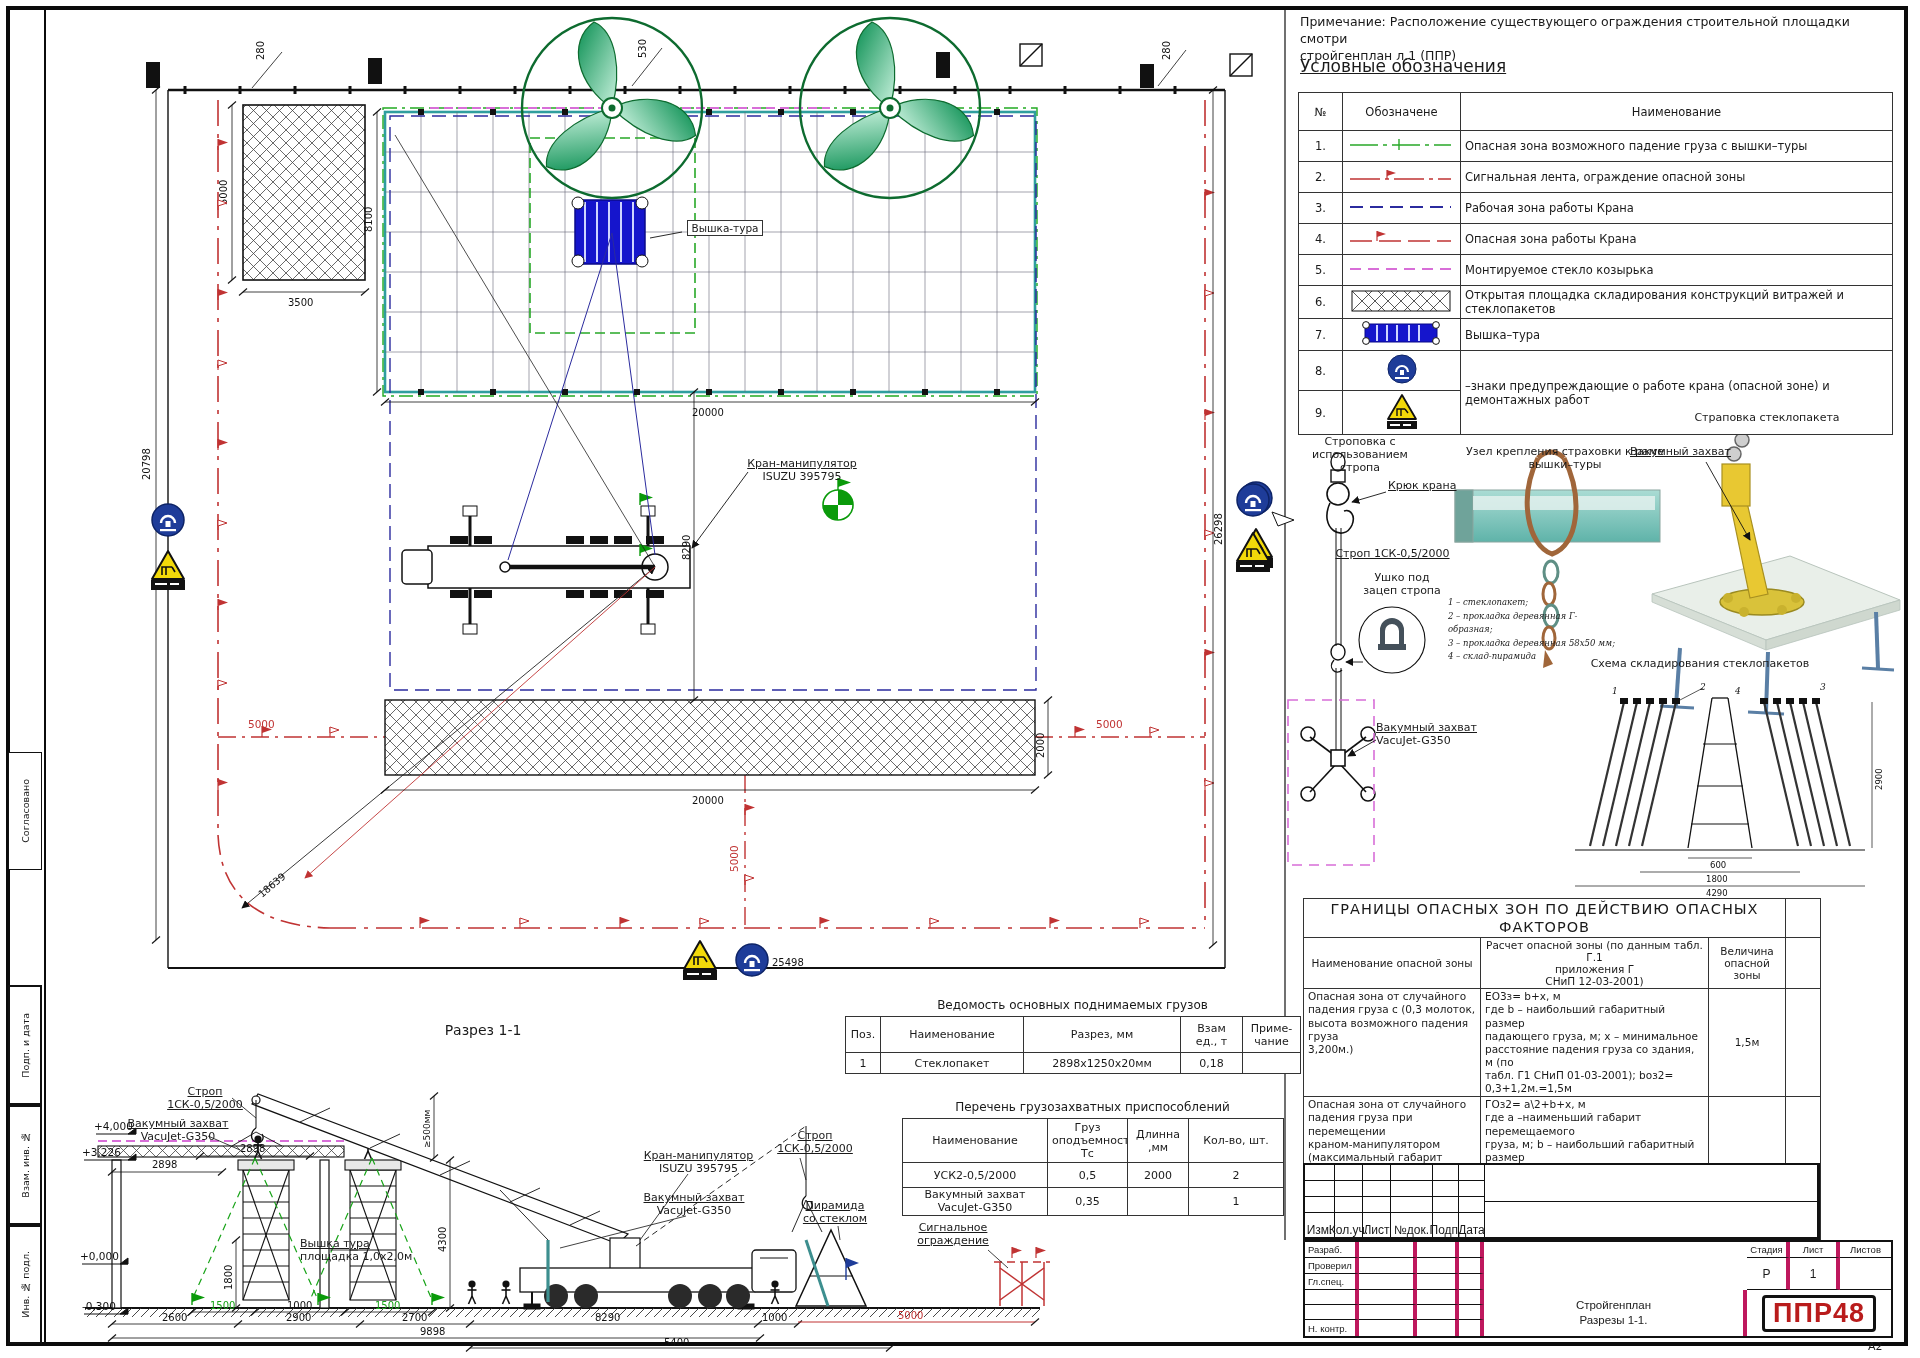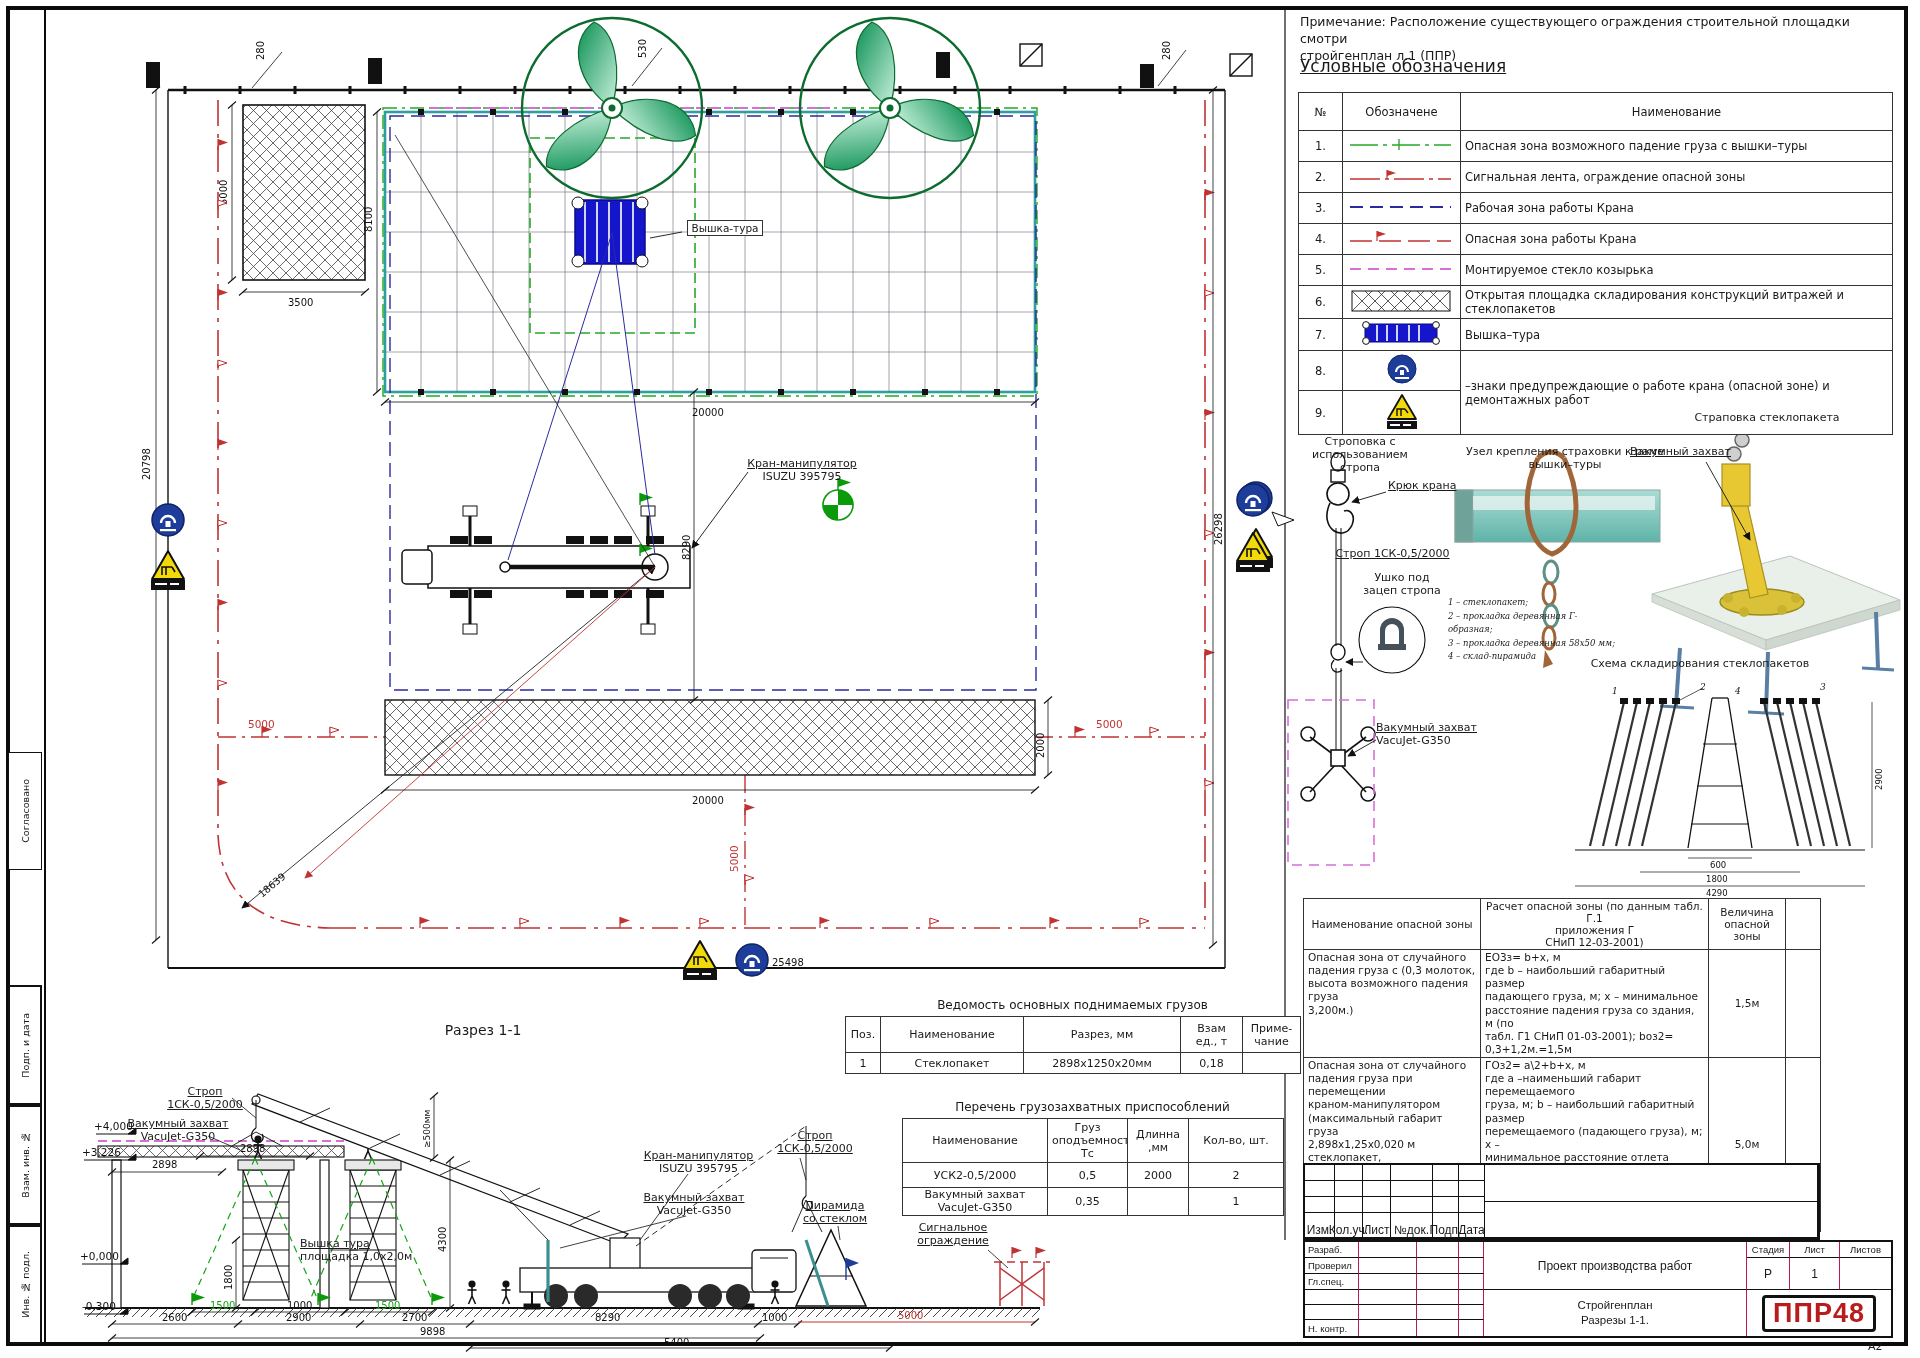--- a/index.html
+++ b/index.html
@@ -23,21 +23,21 @@
   .legend td{vertical-align:middle;}
   
   .danger{position:absolute;left:1303px;top:898px;width:517px;font-size:10.5px;}
   .danger .title{font-size:14.5px;text-align:center;letter-spacing:1px;}
   .danger td{vertical-align:middle;line-height:1.25;}
   
   .ttl{position:absolute;font-size:12px;text-align:center;font-family:"DejaVu Sans",sans-serif;}
   
   .tb{position:absolute;left:1303px;top:1240px;width:590px;height:98px;border:2px solid #111;box-sizing:border-box;background:#fff;}
   .tb *{box-sizing:border-box;}
-  .tb .cell{position:absolute;border-right:1px solid #be185d;border-bottom:1px solid #111;font-size:9.5px;display:flex;align-items:center;padding-left:3px;}
+  .tb .cell{position:absolute;border-right:4px solid #be185d;border-bottom:1px solid #111;font-size:9.5px;display:flex;align-items:center;padding-left:3px;}
   .tb .cen2{justify-content:center;padding-left:0;text-align:center;}
   .revgrid{position:absolute;left:1303px;top:1163px;width:517px;height:77px;border:2px solid #111;box-sizing:border-box;background:#fff;}
   .revgrid .cell{position:absolute;border-right:1px solid #111;border-bottom:1px solid #111;font-size:12px;display:flex;align-items:flex-end;justify-content:center;box-sizing:border-box;}
   .logo{position:absolute;display:flex;align-items:center;justify-content:center;}
   .logo span{border:3px solid #111;border-radius:4px;padding:0 8px;font-weight:bold;font-size:27px;color:#3aա???}
   
   .logo-in{border:3px solid #111;border-radius:5px;padding:0 9px;font-weight:bold;font-size:27px;color:#b91c1c;letter-spacing:1px;font-family:Liberation Sans, sans-serif;}
   .sidecell{position:absolute;left:8px;width:34px;border:2px solid #111;display:flex;align-items:center;justify-content:center;background:#fff;box-sizing:border-box;}
   .sidecell span{writing-mode:vertical-rl;transform:rotate(180deg);font-size:9.5px;white-space:nowrap;font-family:"DejaVu Sans",sans-serif;}
   .a2{position:absolute;left:1868px;top:1340px;font-size:11px;font-family:"DejaVu Sans",sans-serif;}
@@ -982,20 +982,24 @@
     </table>
 
   <table class="t danger">
     <colgroup>
         <col style="width:177px">
         <col style="width:228px">
         <col style="width:77px">
         <col style="width:35px">
       </colgroup>
     <tbody>
+        <tr style="height:30px">
+      <td colspan="3" class="title">ГРАНИЦЫ ОПАСНЫХ ЗОН ПО ДЕЙСТВИЮ ОПАСНЫХ ФАКТОРОВ</td>
+      <td></td>
+    </tr>
     <tr style="height:44px">
       <th class="cen">Наименование опасной зоны</th>
       <th class="cen pre">Расчет опасной зоны (по данным табл. Г.1
 приложения Г
 СНиП 12-03-2001)</th>
       <th class="cen pre">Величина
 опасной зоны</th>
       <th></th>
     </tr>
     <tr style="height:76px">
@@ -1080,21 +1084,20 @@
       <div class="cell" style="left:112px;top:48px;width:42px;height:15px;"></div>
       <div class="cell" style="left:154px;top:48px;width:25px;height:15px;"></div>
     <div class="cell" style="left:0;top:63px;width:54px;height:15px;"></div>
     <div class="cell" style="left:54px;top:63px;width:58px;height:15px;"></div>
       <div class="cell" style="left:112px;top:63px;width:42px;height:15px;"></div>
       <div class="cell" style="left:154px;top:63px;width:25px;height:15px;"></div>
     <div class="cell" style="left:0;top:78px;width:54px;height:16px;border-bottom:none;">Н. контр.</div>
     <div class="cell" style="left:54px;top:78px;width:58px;height:16px;border-bottom:none;"></div>
       <div class="cell" style="left:112px;top:78px;width:42px;height:16px;border-bottom:none;"></div>
       <div class="cell" style="left:154px;top:78px;width:25px;height:16px;border-bottom:none;"></div>
-    <div class="cell cen2" style="left:179px;top:0;width:263px;height:48px;font-size:12px;">Проект производства работ</div>
     <div class="cell cen2" style="left:179px;top:48px;width:263px;height:46px;border-bottom:none;font-size:11.5px;line-height:1.3;flex-direction:column;">
       <span>Стройгенплан</span>
         <span>Разрезы 1-1.</span>
     </div>
     <div class="cell cen2" style="left:442px;top:0;width:43px;height:16px;">Стадия</div>
     <div class="cell cen2" style="left:485px;top:0;width:50px;height:16px;">Лист</div>
     <div class="cell cen2" style="left:535px;top:0;width:51px;height:16px;border-right:none;">Листов</div>
     <div class="cell cen2" style="left:442px;top:16px;width:43px;height:32px;font-size:12px;">Р</div>
     <div class="cell cen2" style="left:485px;top:16px;width:50px;height:32px;font-size:12px;">1</div>
     <div class="cell cen2" style="left:535px;top:16px;width:51px;height:32px;border-right:none;"></div>

